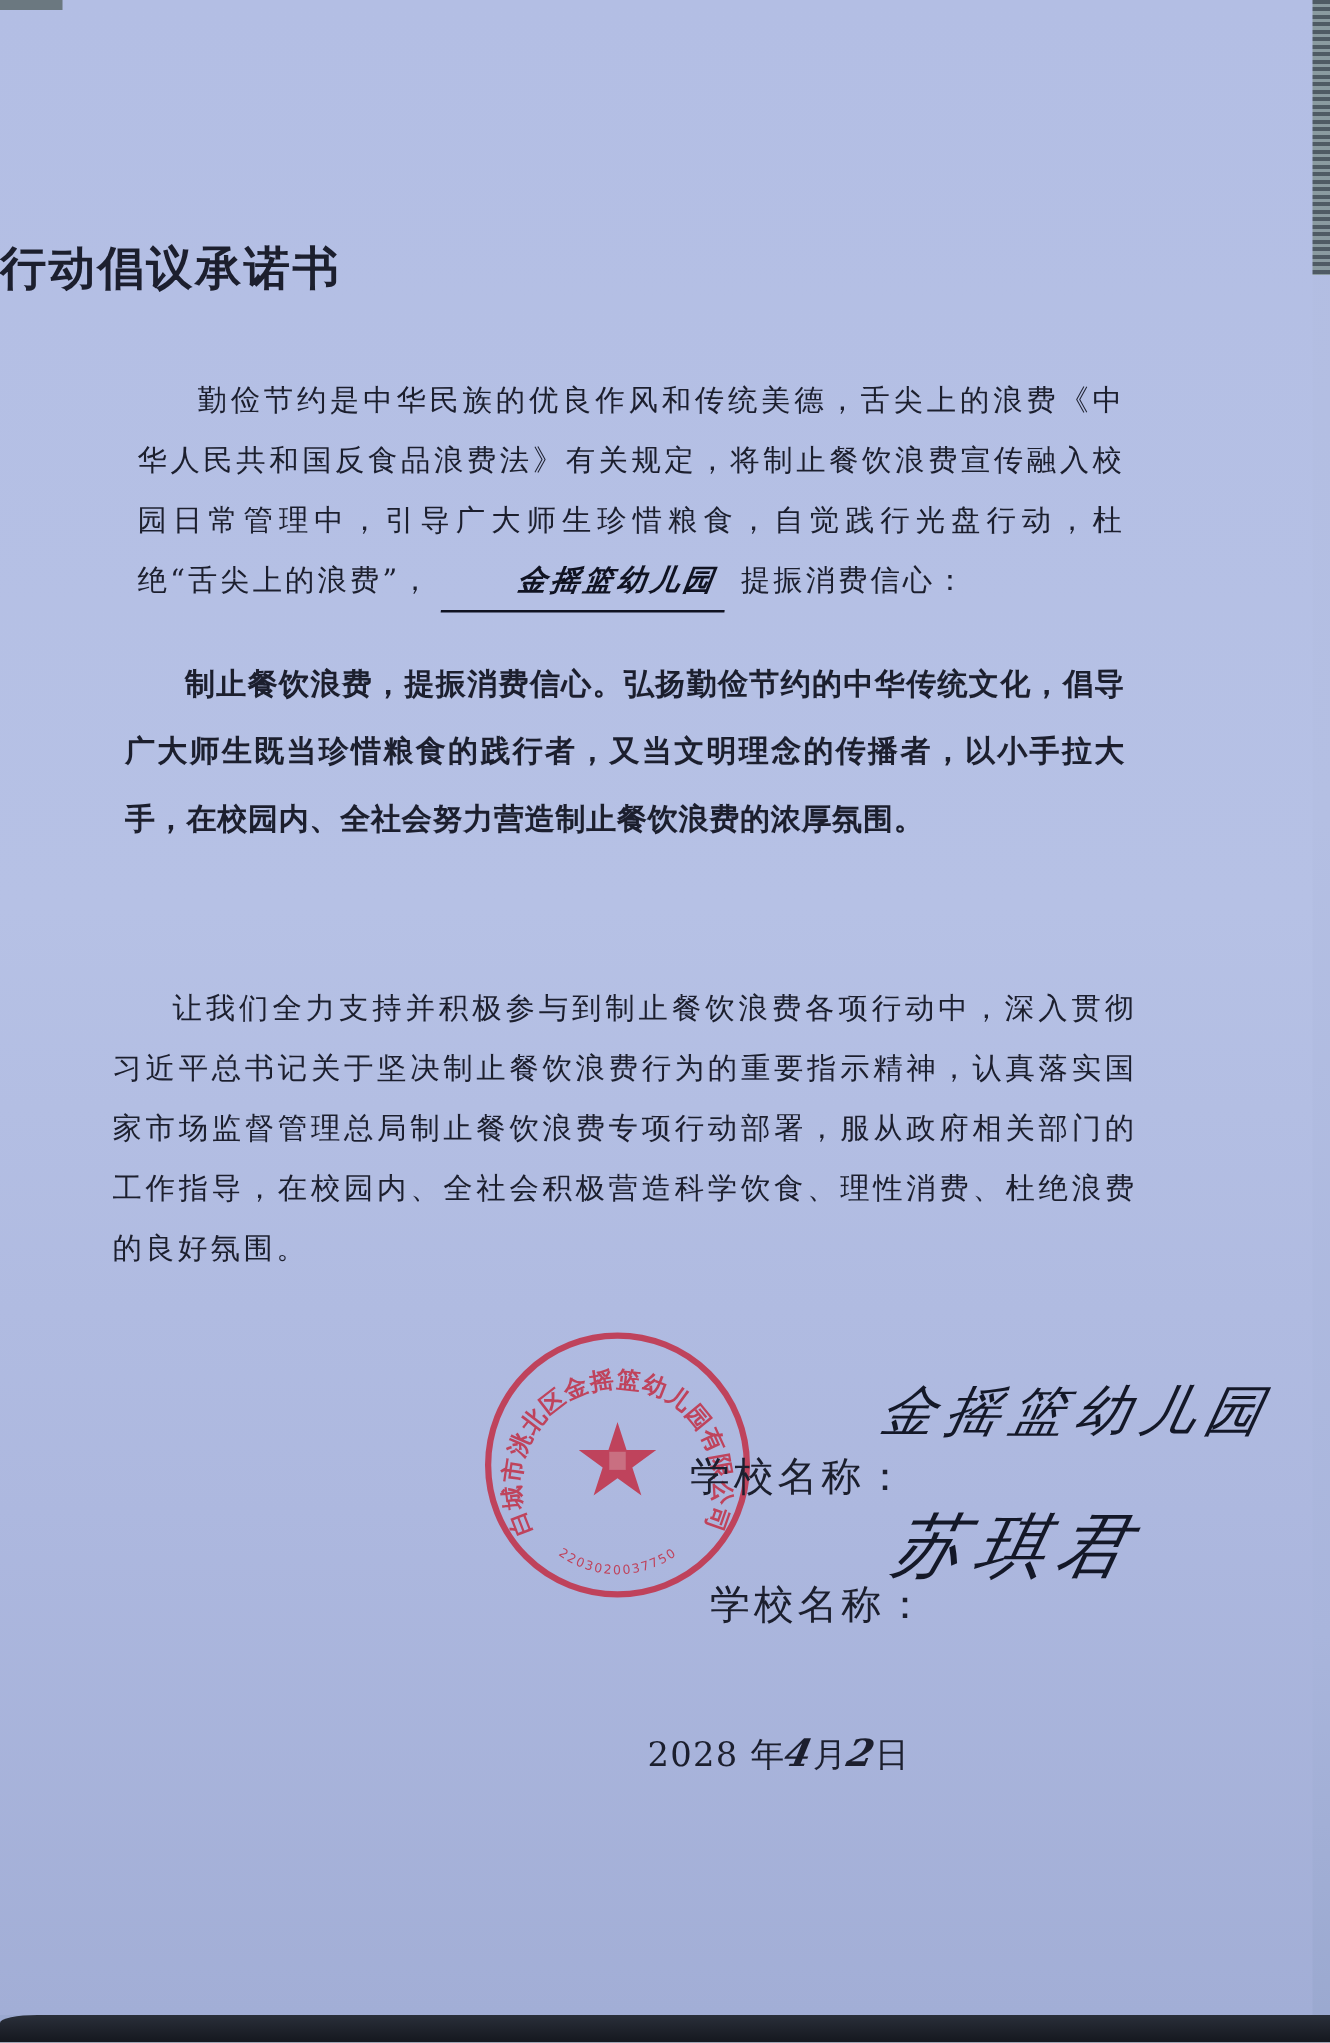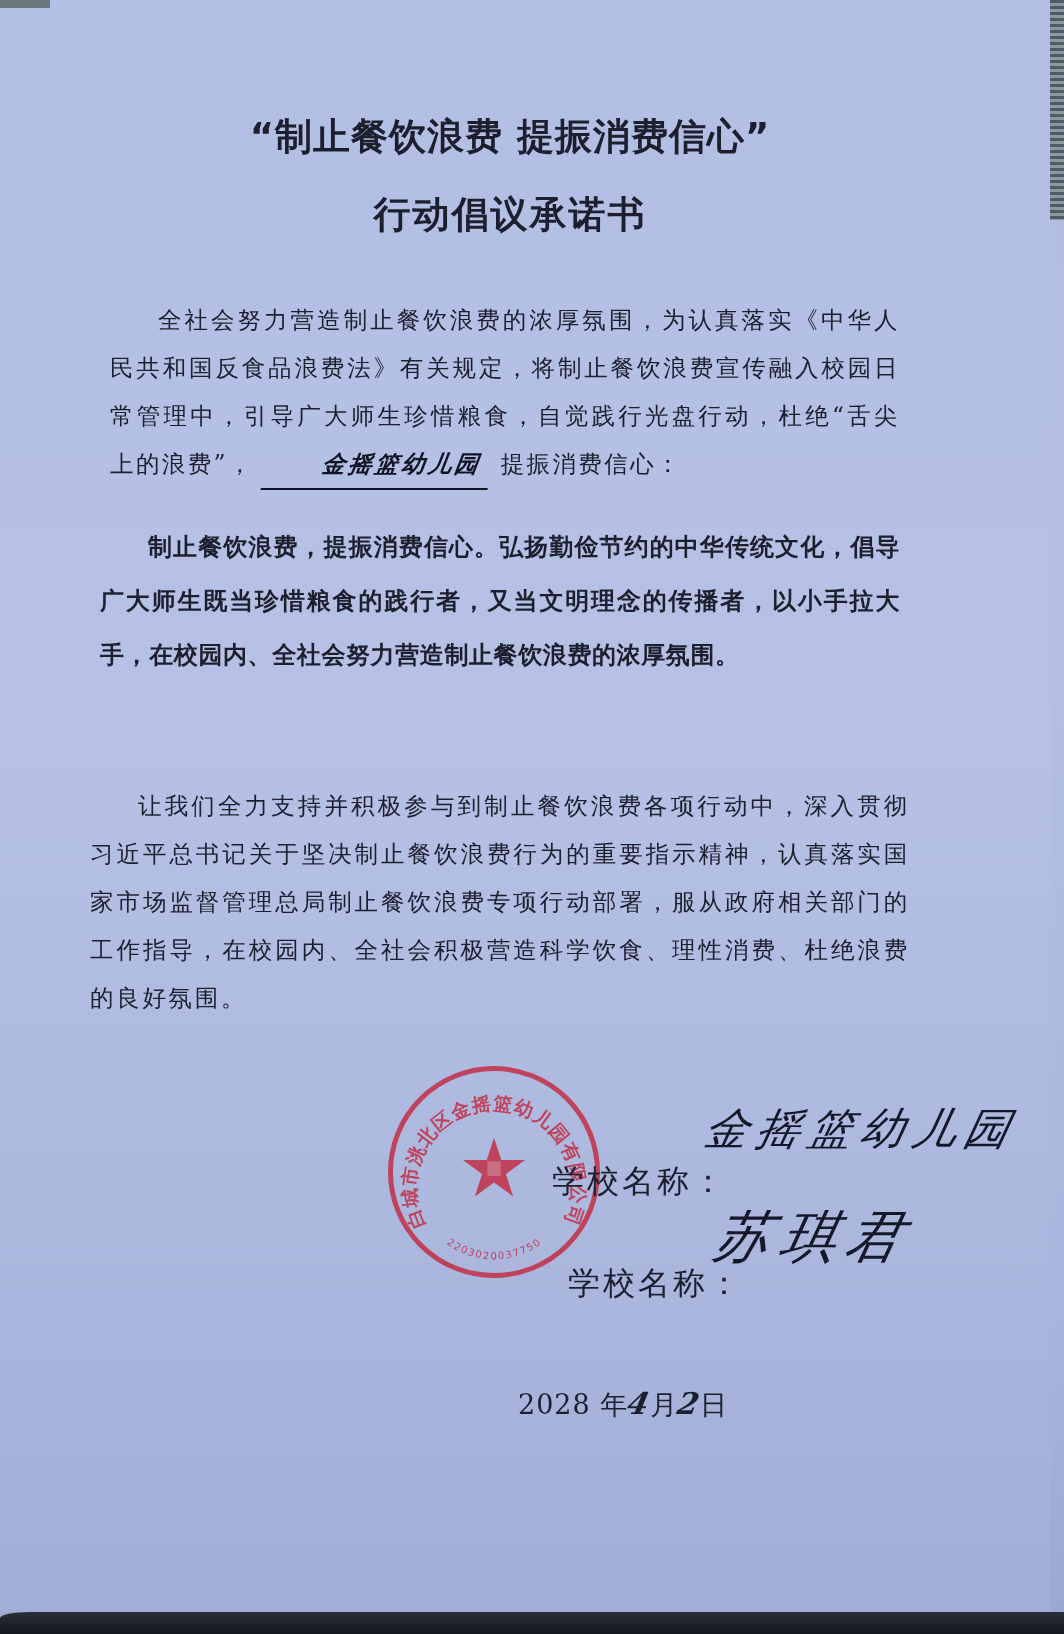--- a/index.html
+++ b/index.html
@@ -25,21 +25,21 @@
       position: absolute; left: 0; bottom: 0; width: 1064px; height: 22px;
       background: linear-gradient(180deg, #2a2f3a, #14171e);
       border-top-left-radius: 30px 6px;
     }
     .title1 {
       position: absolute; top: 112px; left: 0; width: 1020px; text-align: center;
       font-family: "DejaVu Sans", "Liberation Sans", sans-serif;
       font-size: 37px; font-weight: bold; letter-spacing: 1px;
     }
     .title2 {
-      position: absolute; top: 190px; left: 0; width: 1020px; text-align: center;
+      position: absolute; top: 190px; left: 0; width: 1020px; text-align: left;
       font-family: Liberation Serif, serif;
       font-size: 37px; font-weight: bold; letter-spacing: 2px;
     }
     .para {
       position: absolute; left: 110px; width: 790px;
       font-size: 23.5px; line-height: 48px; letter-spacing: 2.4px;
       text-indent: 48px; text-align: justify;
     }
     .p1 { top: 296px; }
     .p2 {
@@ -78,25 +78,24 @@
       position: absolute; left: 518px; top: 1386px; font-size: 27px; letter-spacing: 1px;
     }
     .date-hand { font-style: italic; font-weight: bold; display: inline-block; transform: skewX(-12deg); font-size: 30px; }
   </style>
 </head>
 <body>
 
 <div class="paper">
   <div class="corner-tl"></div>
 
-  <div class="title1">“制止餐饮浪费  提振消费信心”</div>
   <div class="title2">行动倡议承诺书</div>
 
   <div class="para p1">
-    <span>全社会努力营造制止餐饮浪费的浓厚氛围，为认真落实《中华人民共和国反食品浪费法》有关规定，将制止餐饮浪费宣传融入校园日常管理中，引导广大师生珍惜粮食，自觉践行光盘行动，杜绝“舌尖上的浪费”，</span>
+    <span>勤俭节约是中华民族的优良作风和传统美德，舌尖上的浪费《中华人民共和国反食品浪费法》有关规定，将制止餐饮浪费宣传融入校园日常管理中，引导广大师生珍惜粮食，自觉践行光盘行动，杜绝“舌尖上的浪费”，</span>
     <span class="handwriting">金摇篮幼儿园</span>
     <span>提振消费信心：</span>
   </div>
 
   <div class="para p3">让我们全力支持并积极参与到制止餐饮浪费各项行动中，深入贯彻习近平总书记关于坚决制止餐饮浪费行为的重要指示精神，认真落实国家市场监督管理总局制止餐饮浪费专项行动部署，服从政府相关部门的工作指导，在校园内、全社会积极营造科学饮食、理性消费、杜绝浪费的良好氛围。</div>
 
   <div class="para p2">制止餐饮浪费，提振消费信心。弘扬勤俭节约的中华传统文化，倡导广大师生既当珍惜粮食的践行者，又当文明理念的传播者，以小手拉大手，在校园内、全社会努力营造制止餐饮浪费的浓厚氛围。</div>
 
   <div class="stamp">
     <svg class="stamp-arc" viewBox="0 0 202 202">

